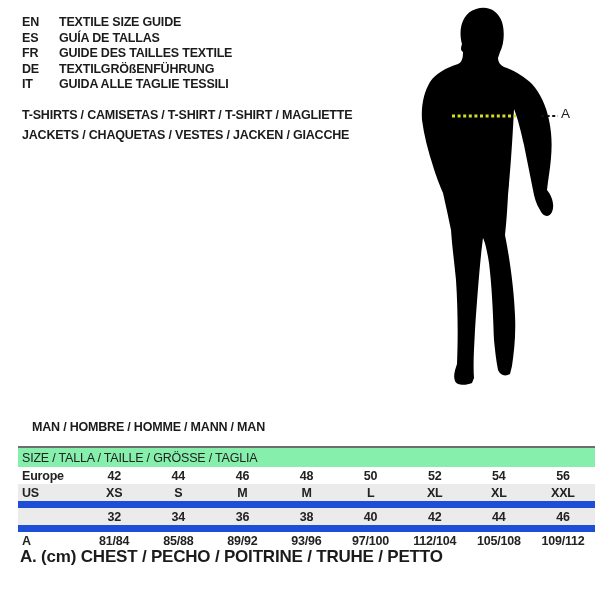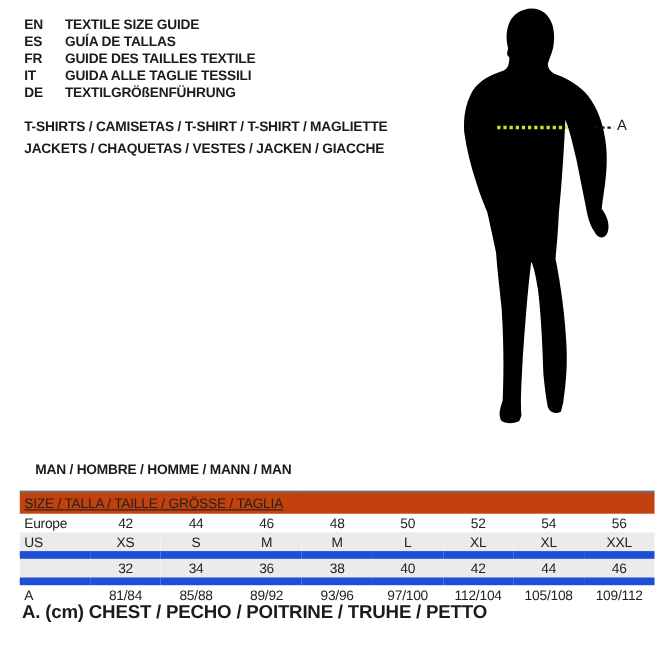--- a/index.html
+++ b/index.html
@@ -15,24 +15,24 @@
   #categories{position:absolute;top:105px;left:22px;font-size:12.5px;font-weight:700;letter-spacing:-0.2px;line-height:20px;}
   
   #figure-wrap{position:absolute;left:400px;top:0;width:200px;height:400px;}
   #measure-label{position:absolute;left:561px;top:106px;font-size:13.5px;font-weight:400;}
   
   #section-title{position:absolute;top:420px;left:32px;font-size:12.5px;font-weight:700;letter-spacing:-0.2px;}
   
   #size-table{position:absolute;left:18px;top:446px;width:577px;border-collapse:collapse;table-layout:fixed;
     font-size:12.5px;letter-spacing:-0.2px;}
   #size-table th{
-    background:#c2410c;border-top:2px solid #6e6e6e;text-align:left;font-weight:400;
-    padding:2px 0 2px 4px;height:15px;color:#222;text-decoration:underline;
+    background:#86efac;border-top:2px solid #6e6e6e;text-align:left;font-weight:400;
+    padding:2px 0 2px 4px;height:15px;color:#222;
   }
-  #size-table td{height:17px;padding:0;text-align:center;font-weight:400;color:#222;margin-top:39px;}
+  #size-table td{height:17px;padding:0;text-align:center;font-weight:700;color:#222;margin-top:39px;}
   #size-table td.row-label{text-align:left;padding-left:4px;width:60px;}
   #size-table tr.shaded td{background:#ebebeb;border-bottom:7px solid #1d4ed8;}
   
   #footnote{position:absolute;top:547px;left:20px;font-size:17px;font-weight:700;letter-spacing:-0.2px;}
 </style>
 </head>
 <body>
 
 <div id="canvas">
 
@@ -43,26 +43,26 @@
       </div>
       <div class="lang-row">
         <span class="lang-code">ES</span>
         <span>GUÍA DE TALLAS</span>
       </div>
       <div class="lang-row">
         <span class="lang-code">FR</span>
         <span>GUIDE DES TAILLES TEXTILE</span>
       </div>
       <div class="lang-row">
+        <span class="lang-code">DE</span>
+        <span>TEXTILGRÖßENFÜHRUNG</span>
+      </div>
+      <div class="lang-row">
         <span class="lang-code">IT</span>
         <span>GUIDA ALLE TAGLIE TESSILI</span>
-      </div>
-      <div class="lang-row">
-        <span class="lang-code">DE</span>
-        <span>TEXTILGRÖßENFÜHRUNG</span>
       </div>
     </div>
 
   <div id="categories">
     <div>T-SHIRTS / CAMISETAS / T-SHIRT / T-SHIRT / MAGLIETTE</div>
     <div>JACKETS / CHAQUETAS / VESTES / JACKEN / GIACCHE</div>
   </div>
 
   <div id="figure-wrap">
     <svg width="200" height="400" viewBox="400 0 200 400" xmlns="http://www.w3.org/2000/svg">

